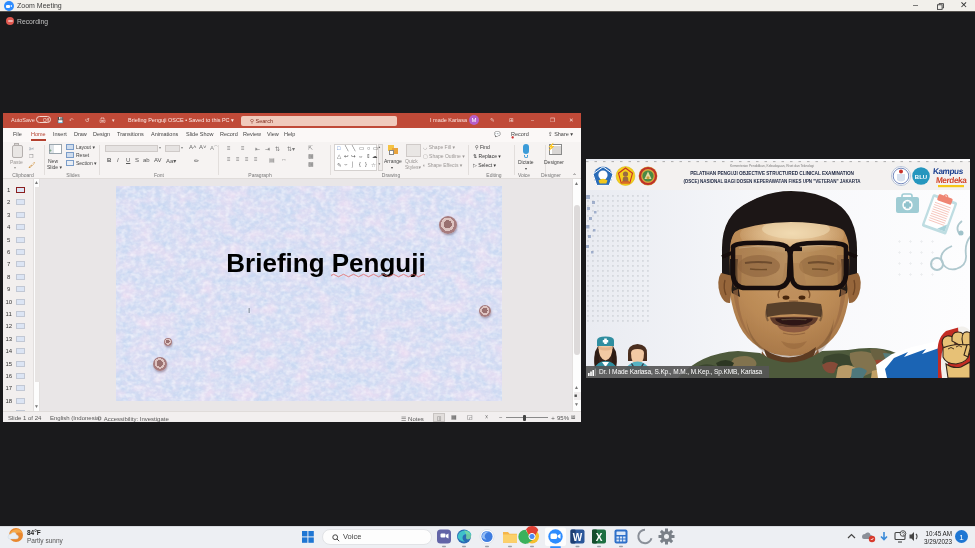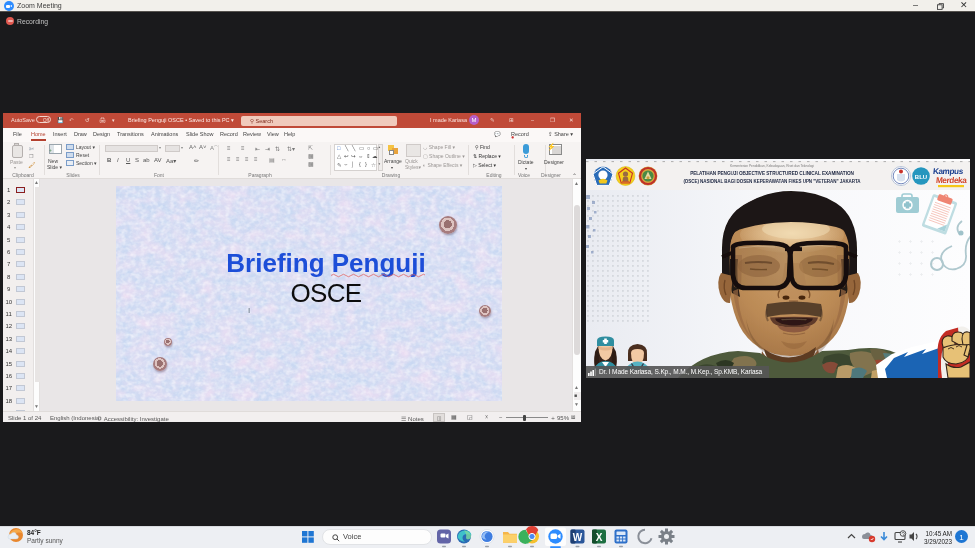--- a/index.html
+++ b/index.html
@@ -265,22 +265,21 @@
           <filter id="marble2" x="0" y="0" width="100%" height="100%">
             <feTurbulence type="fractalNoise" baseFrequency="0.2 0.25" numOctaves="2" seed="4" result="n"></feTurbulence>
             <feColorMatrix in="n" type="matrix" values="0 0 0 0 1  0 0 0 0 1  0 0 0 0 1  0 0 0 1.4 -0.55"></feColorMatrix>
           </filter>
         </defs>
         <rect width="386" height="215" fill="#c9d8f2"></rect>
         <rect width="386" height="215" filter="url(#marble)" opacity="0.6"></rect>
         <rect width="386" height="215" filter="url(#marble3)" opacity="0.7"></rect>
         <rect width="386" height="215" filter="url(#marble2)" opacity="0.8"></rect>
       </svg>
-      <div style="position:absolute;left:17px;top:62px;width:386px;text-align:center;font-size:26px;font-weight:bold;color:#1d4ed8;">Briefing Penguji</div>
-      <div style="position:absolute;left:17px;top:92px;width:386px;text-align:center;font-size:26px;color:#0d0d0d;letter-spacing:-0.7px;">OSCE</div>
+      <div style="position:absolute;left:17px;top:62px;width:386px;text-align:center;font-size:26px;font-weight:bold;color:#000000;">Briefing Penguji</div>
       <svg width="94" height="5" viewBox="0 0 94 5" style="position:absolute;left:215px;top:87px;" preserveAspectRatio="none">
           <path d="M0 2.5 q2.5 -2.5 5 0 q2.5 2.5 5 0 q2.5 -2.5 5 0 q2.5 2.5 5 0 q2.5 -2.5 5 0 q2.5 2.5 5 0 q2.5 -2.5 5 0 q2.5 2.5 5 0 q2.5 -2.5 5 0 q2.5 2.5 5 0 q2.5 -2.5 5 0 q2.5 2.5 5 0 q2.5 -2.5 5 0 q2.5 2.5 5 0 q2.5 -2.5 5 0 q2.5 2.5 5 0 q2.5 -2.5 5 0 q2.5 2.5 5 0 q2.5 -2.5 5 0 q2.5 2.5 5 0" stroke="#e06666" stroke-width="0.8" fill="none"></path>
         </svg>
       <div class="pcirc" style="left:323px;top:30px;width:18px;height:18px;"></div>
       <div class="pcirc" style="left:363px;top:119px;width:12px;height:12px;"></div>
       <div class="pcirc" style="left:48px;top:152px;width:8px;height:8px;"></div>
       <div class="pcirc" style="left:37px;top:171px;width:14px;height:14px;"></div>
       <div style="position:absolute;left:132px;top:120px;font-size:8px;color:#5a6a7a;">I</div>
     </div>
     <div id="rscroll">

